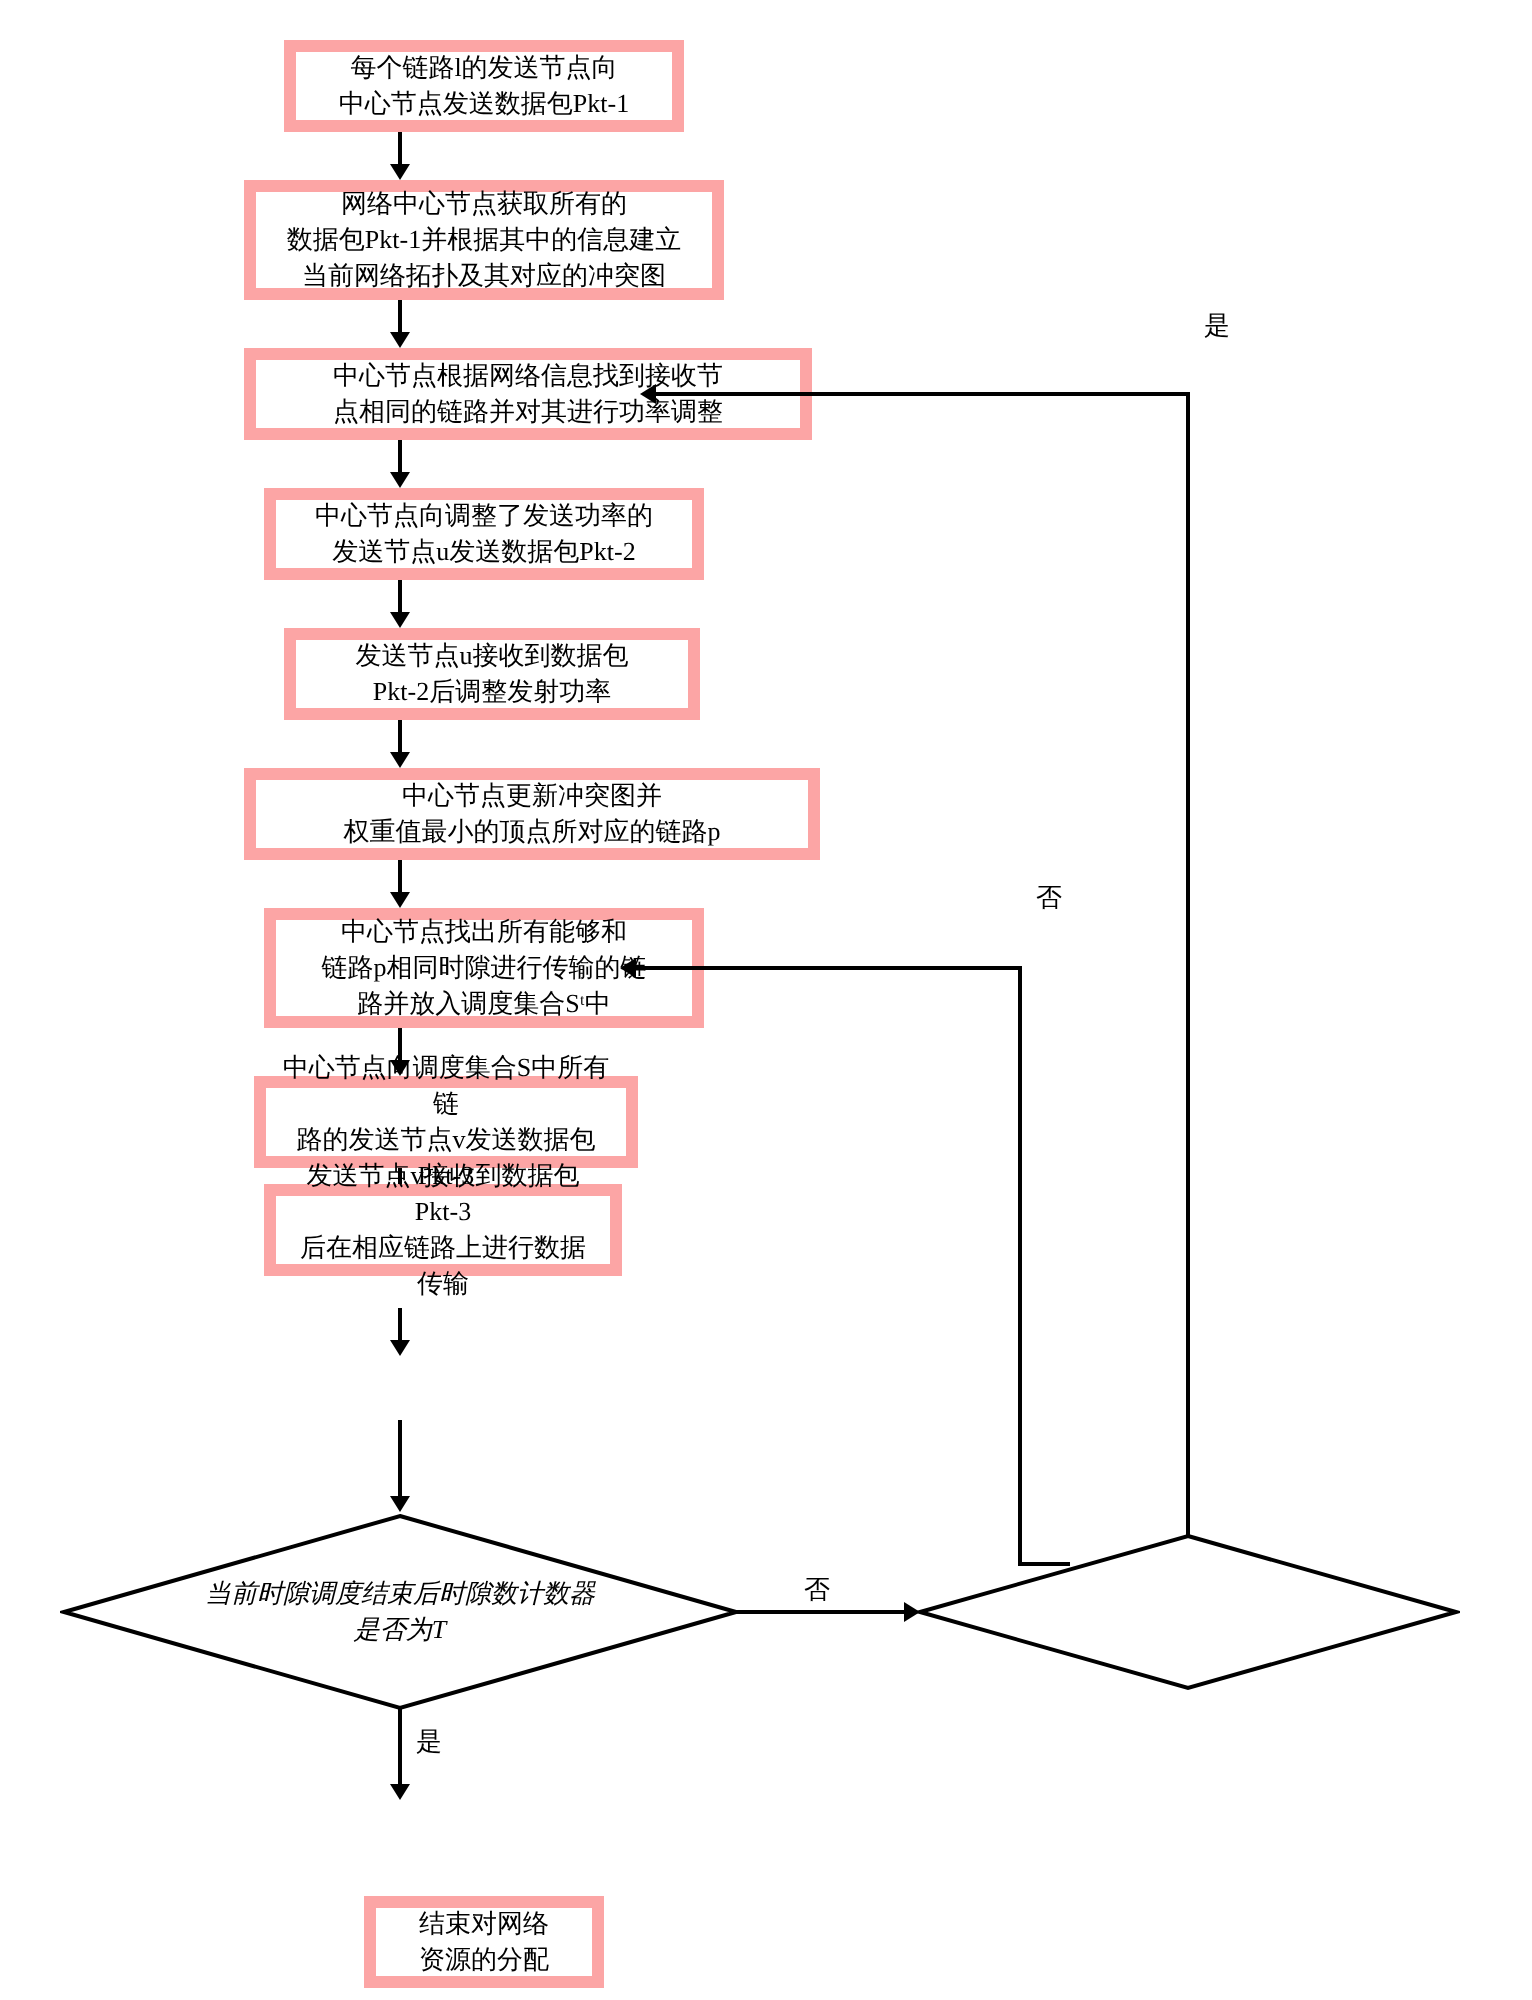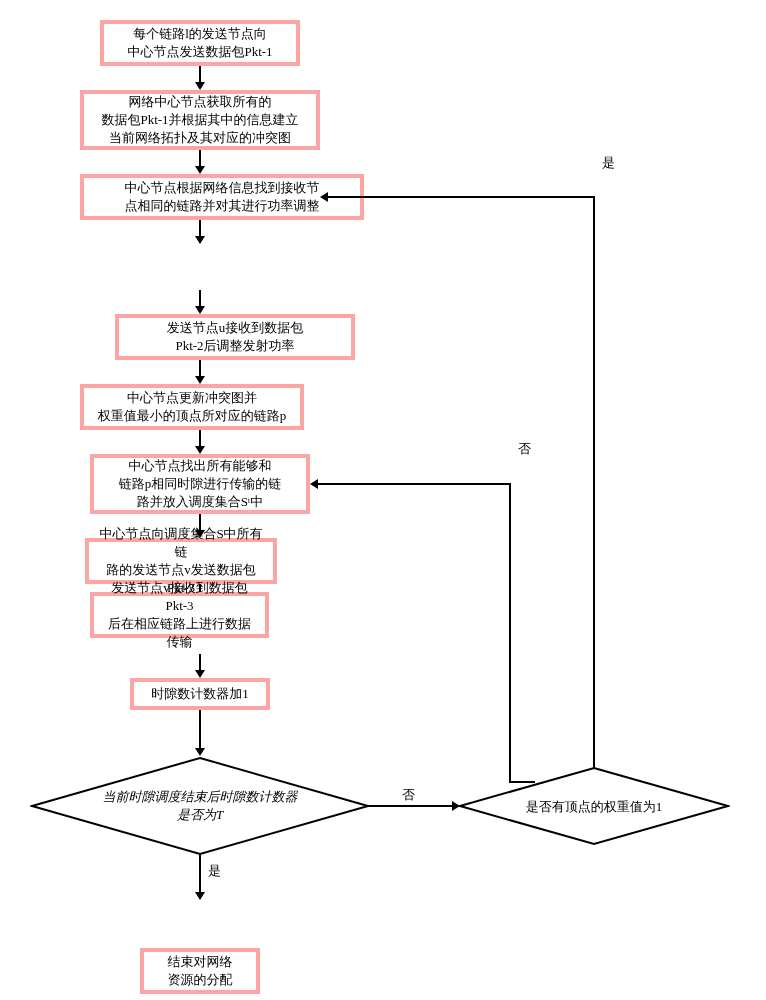--- a/index.html
+++ b/index.html
@@ -12,28 +12,29 @@
     width: 766px;
     box-sizing: border-box;
   }
   .flow {
     position: relative;
     width: 726px;
     height: 960px;
   }
   .box {
     position: absolute;
-    border: 4px solid #fca5a5;
+    border: 6px solid #fca5a5;
     background: #fff;
     text-align: center;
     padding: 4px 8px;
     box-sizing: border-box;
     display: flex;
     align-items: center;
     justify-content: center;
+    margin-left: 42px;
   }
   .box .inner { width: 100%; }
   .diamond-label {
     position: absolute;
     text-align: center;
     z-index: 2;
   }
   .arrow-line {
     position: absolute;
     background: #000;
@@ -82,30 +83,33 @@
     </div>
   <div class="arrow-line" style="left:179px; top:130px; width:2px; height:18px;"></div>
   <div class="arrow-head-down" style="left:175px; top:146px;"></div>
 
   <div class="box" style="left:60px; top:154px; width:284px; height:46px;">
       <div class="inner">中心节点根据网络信息找到接收节<br>点相同的链路并对其进行功率调整</div>
     </div>
   <div class="arrow-line" style="left:179px; top:200px; width:2px; height:18px;"></div>
   <div class="arrow-head-down" style="left:175px; top:216px;"></div>
 
+  <div class="box" style="left:70px; top:224px; width:220px; height:46px;">
+      <div class="inner">中心节点向调整了发送功率的<br>发送节点u发送数据包Pkt-2</div>
+    </div>
   <div class="arrow-line" style="left:179px; top:270px; width:2px; height:18px;"></div>
   <div class="arrow-head-down" style="left:175px; top:286px;"></div>
 
-  <div class="box" style="left:95px; top:294px; width:240px; height:46px;">
+  <div class="box" style="left:80px; top:294px; width:208px; height:46px;">
       <div class="inner">发送节点u接收到数据包<br>Pkt-2后调整发射功率</div>
     </div>
   <div class="arrow-line" style="left:179px; top:340px; width:2px; height:18px;"></div>
   <div class="arrow-head-down" style="left:175px; top:356px;"></div>
 
-  <div class="box" style="left:60px; top:364px; width:224px; height:46px;">
+  <div class="box" style="left:60px; top:364px; width:288px; height:46px;">
       <div class="inner">中心节点更新冲突图并<br>权重值最小的顶点所对应的链路p</div>
     </div>
   <div class="arrow-line" style="left:179px; top:410px; width:2px; height:18px;"></div>
   <div class="arrow-head-down" style="left:175px; top:426px;"></div>
 
   <div class="box" style="left:70px; top:434px; width:220px; height:60px;">
       <div class="inner">中心节点找出所有能够和<br>链路p相同时隙进行传输的链<br>路并放入调度集合Sᵗ中</div>
     </div>
   <div class="arrow-line" style="left:179px; top:494px; width:2px; height:18px;"></div>
   <div class="arrow-head-down" style="left:175px; top:510px;"></div>
@@ -115,43 +119,39 @@
     </div>
   <div class="arrow-line" style="left:179px; top:564px; width:2px; height:18px;"></div>
   <div class="arrow-head-down" style="left:175px; top:580px;"></div>
 
   <div class="box" style="left:70px; top:572px; width:179px; height:46px;">
       <div class="inner">发送节点v接收到数据包Pkt-3<br>后在相应链路上进行数据传输</div>
     </div>
   <div class="arrow-line" style="left:179px; top:634px; width:2px; height:18px;"></div>
   <div class="arrow-head-down" style="left:175px; top:650px;"></div>
 
-  <div class="box" style="left:110px; top:658px; width:140px; height:32px;">
-      <div class="inner">时隙数计数器加1</div>
-    </div>
   <div class="arrow-line" style="left:179px; top:690px; width:2px; height:40px;"></div>
   <div class="arrow-head-down" style="left:175px; top:728px;"></div>
 
   <svg style="position:absolute; left:10px; top:736px; width:340px; height:100px;">
     <polygon points="170,2 338,50 170,98 2,50" fill="#fff" stroke="#000" stroke-width="2"></polygon>
   </svg>
   <div class="diamond-label" style="left:55px; top:768px; width:250px;font-style:italic;">当前时隙调度结束后时隙数计数器<br>是否为T</div>
 
   <div class="arrow-line" style="left:348px; top:785px; width:86px; height:2px;"></div>
   <div class="arrow-head-right" style="left:432px; top:781px;"></div>
   <div class="edge-label" style="left:380px; top:766px;">否</div>
 
   <div class="arrow-line" style="left:179px; top:834px; width:2px; height:40px;"></div>
   <div class="arrow-head-down" style="left:175px; top:872px;"></div>
   <div class="edge-label" style="left:186px; top:842px;">是</div>
 
   <svg style="position:absolute; left:438px; top:746px; width:272px; height:80px;">
     <polygon points="136,2 270,40 136,78 2,40" fill="#fff" stroke="#000" stroke-width="2"></polygon>
   </svg>
-  <div class="diamond-label" style="left:484px; top:778px; width:180px;">是否有顶点的权重值为1</div>
 
   <div class="arrow-line" style="left:573px; top:177px; width:2px; height:571px;"></div>
   <div class="arrow-line" style="left:308px; top:176px; width:267px; height:2px;"></div>
   <div class="arrow-head-left" style="left:300px; top:172px;"></div>
   <div class="edge-label" style="left:580px; top:134px;">是</div>
 
   <div class="arrow-line" style="left:489px; top:463px; width:2px; height:300px;"></div>
   <div class="arrow-line" style="left:489px; top:761px; width:26px; height:2px;"></div>
   <div class="arrow-line" style="left:298px; top:463px; width:193px; height:2px;"></div>
   <div class="arrow-head-left" style="left:290px; top:459px;"></div>

